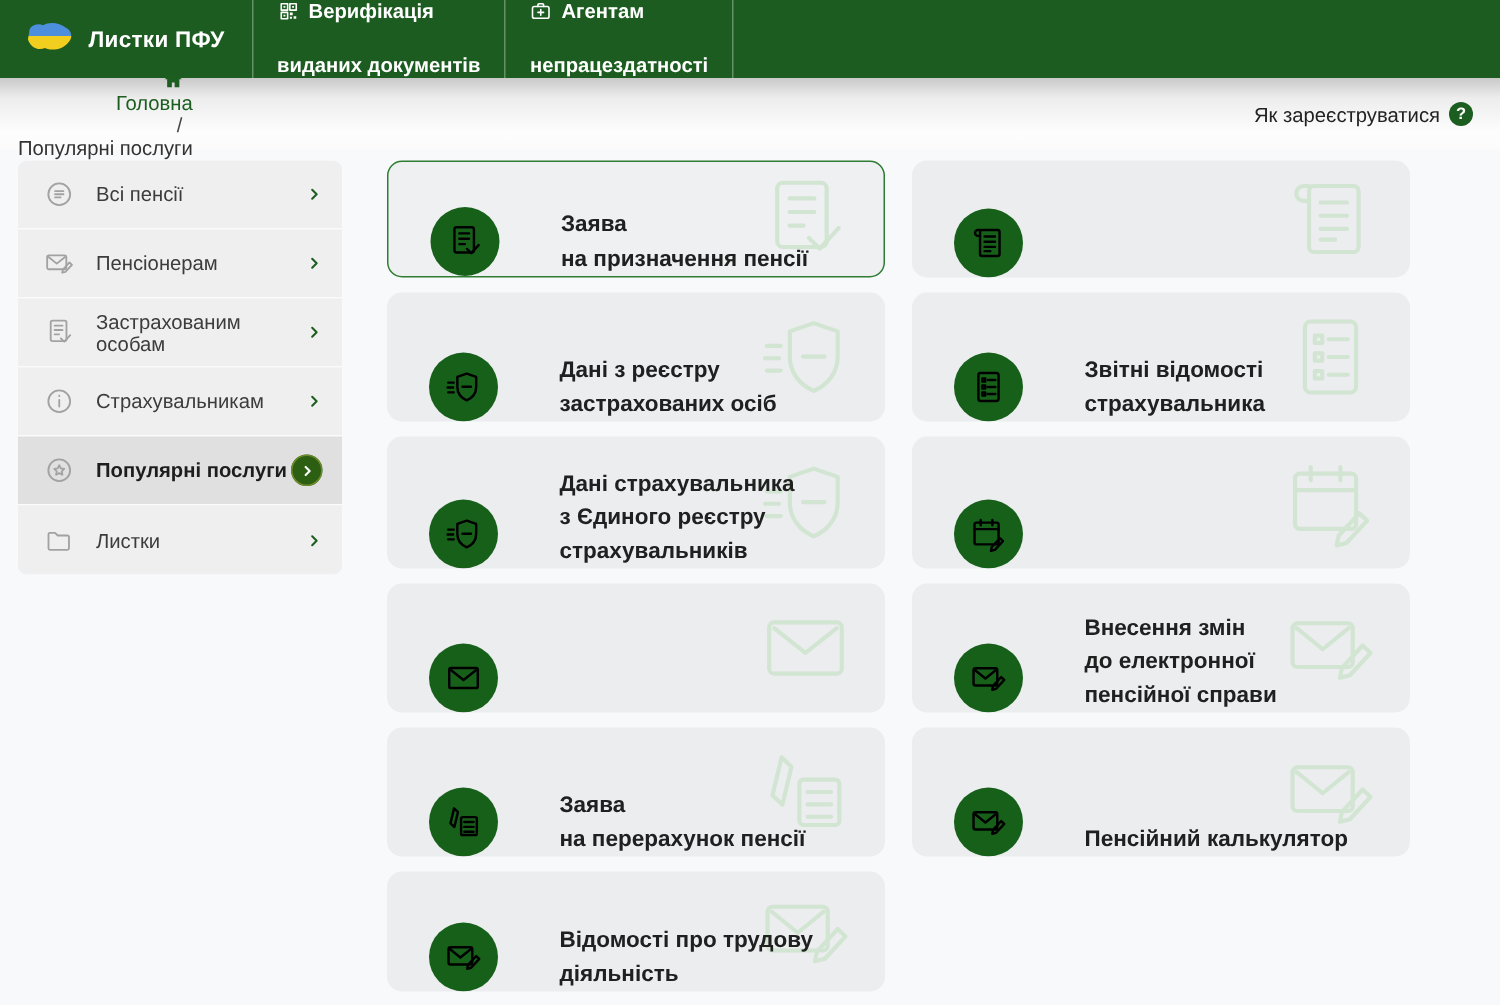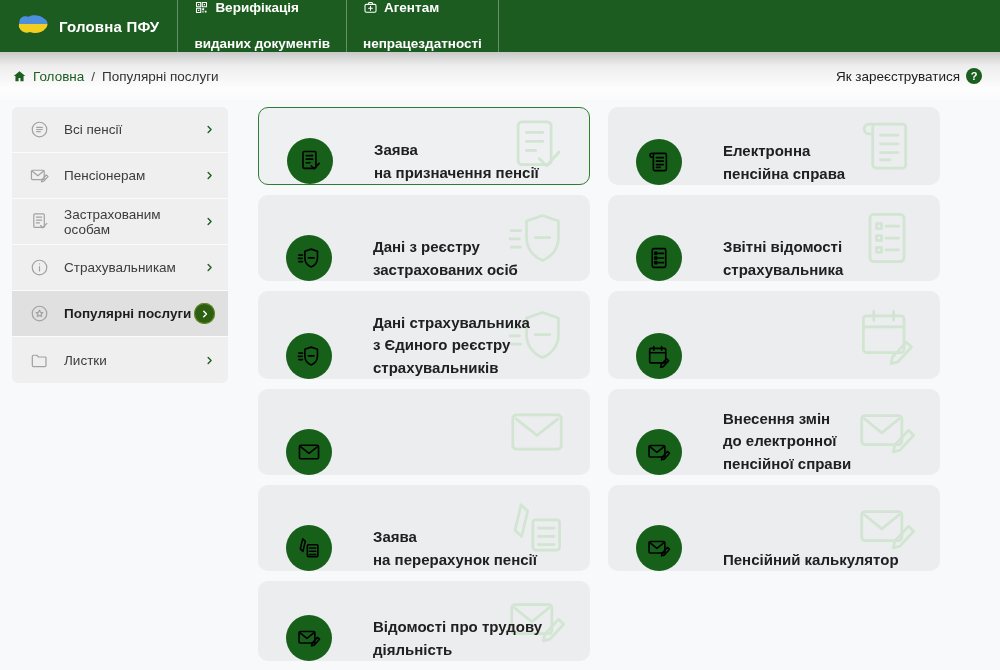--- a/index.html
+++ b/index.html
@@ -15,21 +15,21 @@
   .topnav{display:flex;align-items:stretch;}
   .tdiv{width:1px;background:rgba(255,255,255,.32);}
   .nav-item{display:flex;flex-direction:column;justify-content:center;padding:0 16px;
     font-size:13.5px;font-weight:600;line-height:1.5;cursor:pointer;gap:16px;}
   .nav-l1{display:flex;align-items:center;gap:6px;}
   .nav-l2{display:block;}
   
   .breadcrumb-bar{height:48px;display:flex;align-items:center;justify-content:space-between;
     padding:0 18px 0 12px;box-sizing:border-box;
     background:linear-gradient(180deg,#c9c9c9 0%,#ededed 28%,#fdfdfd 75%,#fbfbfc 100%);}
-  .breadcrumb{display:flex;align-items:flex-end;font-size:13.5px;color:#333;}
+  .breadcrumb{display:flex;align-items:flex-end;font-size:13.5px;color:#333;flex-direction:column;}
   .home-ic{color:#1b5e20;display:flex;margin-right:6px;cursor:pointer;}
   .bc-home{color:#1b5e20;cursor:pointer;text-decoration:none;}
   .bc-sep{margin:0 7px;color:#444;}
   .bc-cur{color:#333;}
   .help-link{display:flex;align-items:center;gap:6px;font-size:13.5px;color:#222;cursor:pointer;}
   .qcircle{width:16px;height:16px;border-radius:50%;background:#1b5e20;color:#fff;
     font-size:11px;font-weight:700;display:flex;align-items:center;justify-content:center;}
   
   .content{display:flex;align-items:flex-start;padding:7px 12px 0;box-sizing:border-box;}
   
@@ -68,21 +68,21 @@
             <defs>
               <clipPath id="uaClip">
                 <path d="M4 10 C4 5 10 2.5 15 4.5 C20 1.5 28 2.5 33 6.5 C38 9 38.5 15 34.5 18.5 C30.5 23.5 22 25 16.5 22.5 C10 25 4.5 21 3 15.5 Z"></path>
               </clipPath>
             </defs>
             <g clip-path="url(#uaClip)">
               <rect width="40" height="13" fill="#4d8fdd"></rect>
               <rect y="13" width="40" height="13" fill="#f2cf1f"></rect>
             </g>
           </svg></span>
-      <span class="brand-title">Головна ПФУ</span>
+      <span class="brand-title">Листки ПФУ</span>
     </div>
     <div class="topnav">
         <span class="tdiv"></span>
         <div class="nav-item">
           <span class="nav-l1">
             <svg width="15" height="15" viewBox="0 0 24 24" fill="none" stroke="currentColor" stroke-width="1.7" stroke-linecap="round" stroke-linejoin="round">
               <rect x="4" y="4" width="6.8" height="6.8"></rect>
               <rect x="13.2" y="4" width="6.8" height="6.8"></rect>
               <rect x="4" y="13.2" width="6.8" height="6.8"></rect>
               <path fill="currentColor" stroke="none" d="M6.4 6.4h2v2h-2zM15.6 6.4h2v2h-2zM6.4 15.6h2v2h-2zM13.2 13.2h3v3h-3zM17.2 17.2h2.8v2.8h-2.8zM13.2 17.8h2.2v2.2h-2.2z"></path>
@@ -315,21 +315,20 @@
           </div>
         </div>
         <div class="card">
           <div class="badge">
             <svg width="26" height="26" viewBox="0 0 24 24" fill="none" stroke="currentColor" stroke-width="1.5" stroke-linecap="round" stroke-linejoin="round">
               <rect x="6.8" y="4" width="12" height="16" rx="1.2"></rect>
               <path d="M9.6 8h6.4M9.6 11.2h6.4M9.6 14.4h6.4M9.6 17h3.5"></path>
               <path d="M6.8 7.6H5.5a1.8 1.8 0 0 1 0-3.6h1.3"></path>
             </svg>
           </div>
-          <div class="card-title">Електронна<br>пенсійна справа</div>
           <div class="wm">
             <svg width="66" height="66" viewBox="0 0 24 24" fill="none" stroke="currentColor" stroke-width="1" stroke-linecap="round" stroke-linejoin="round">
               <rect x="6.8" y="4" width="12" height="16" rx="1.2"></rect>
               <path d="M9.6 8h6.4M9.6 11.2h6.4M9.6 14.4h6.4M9.6 17h3.5"></path>
               <path d="M6.8 7.6H5.5a1.8 1.8 0 0 1 0-3.6h1.3"></path>
             </svg>
           </div>
         </div>
         <div class="card">
           <div class="badge">

